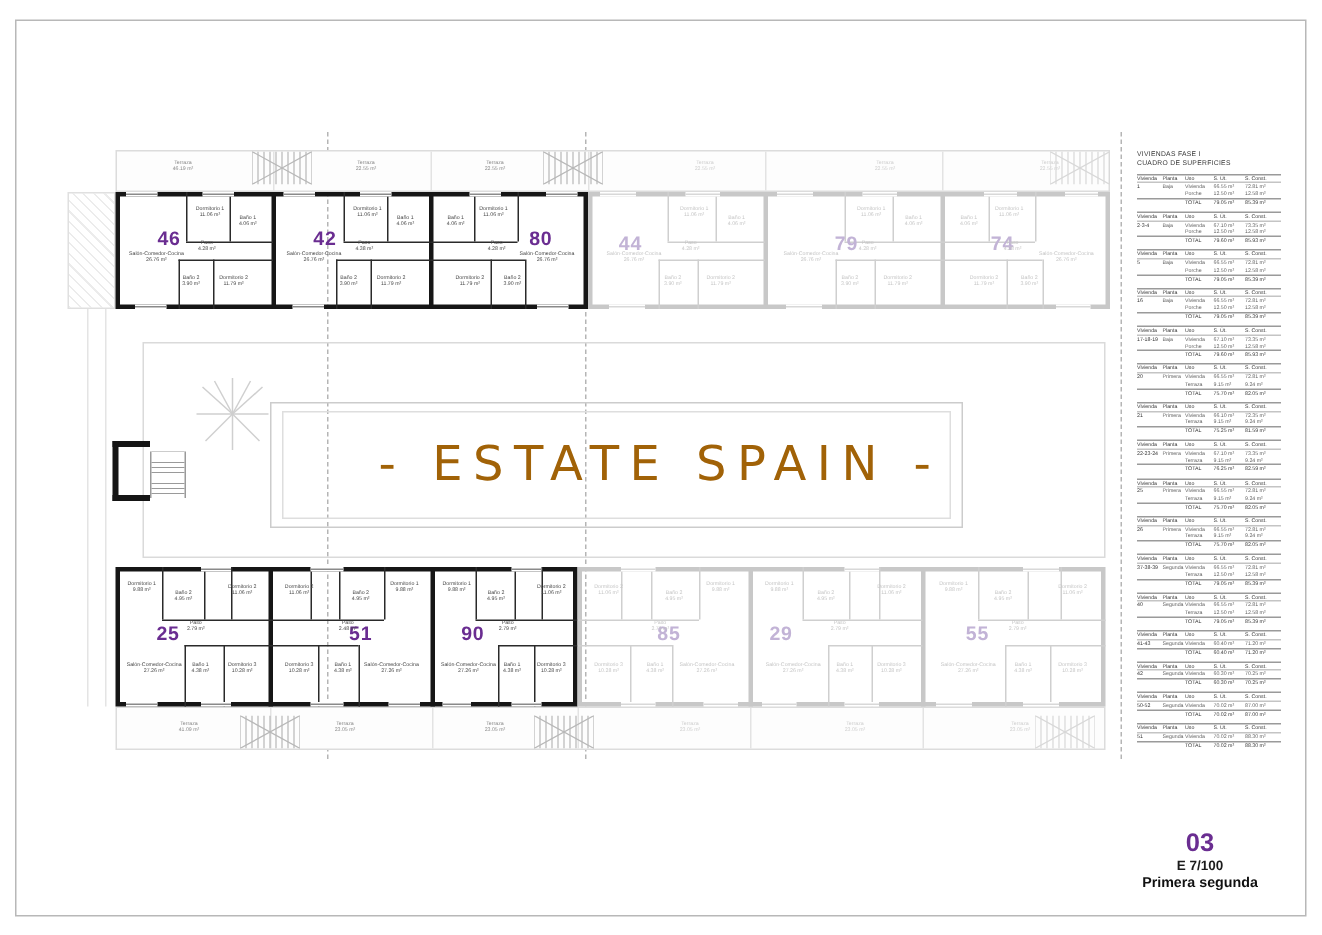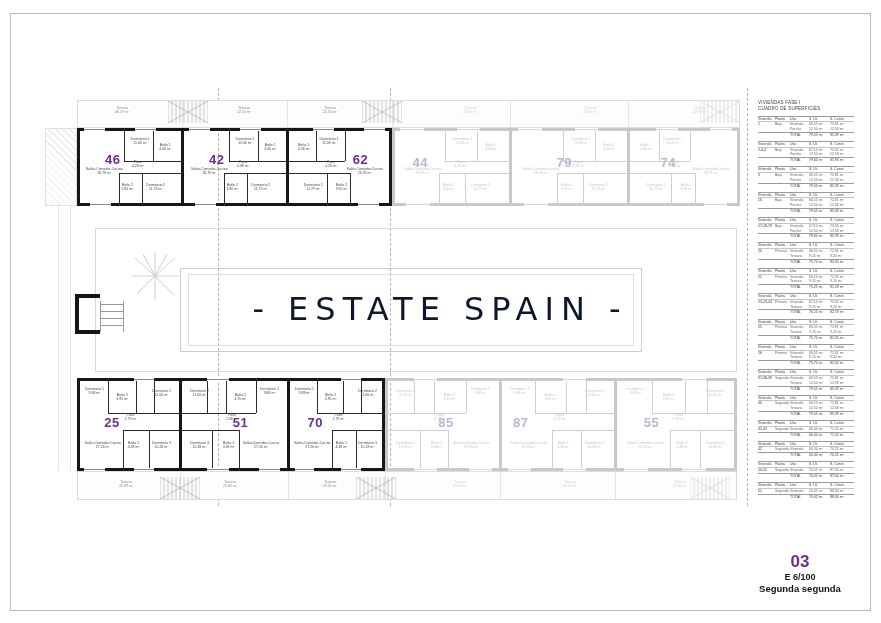--- a/index.html
+++ b/index.html
@@ -233,21 +233,21 @@
     <div class="ln" style="left: 326.9px; top: 173.24px; width: 1px; height: 32.76px; background: rgb(42, 42, 42);"></div>
     <div class="win" style="left: 363.65px; top: 128px; width: 21px;">
       <i style="background:#8a8a8a"></i>
     </div>
     <div class="win" style="left: 313.25px; top: 128px; width: 21px;">
       <i style="background:#8a8a8a"></i>
     </div>
     <div class="win" style="left: 358.4px; top: 203px; width: 21px;">
       <i style="background:#8a8a8a"></i>
     </div>
-    <div class="unit-num" style="left: 360.5px; top: 159.2px; color: rgb(106, 45, 145);">62</div>
+    <div class="unit-num" style="left: 360.5px; top: 159.2px; color: rgb(106, 45, 145);">80</div>
     <div class="room-label" style="left: 364.7px; top: 170.9px; color: rgb(74, 74, 74);">
       <div>Salón-Comedor-Cocina</div>
       <div>26.76 m²</div>
     </div>
     <div class="room-label" style="left: 329px; top: 141.26px; color: rgb(74, 74, 74);">
       <div>Dormitorio 1</div>
       <div>11.06 m²</div>
     </div>
     <div class="room-label" style="left: 303.8px; top: 146.72px; color: rgb(74, 74, 74);">
       <div>Baño 1</div>
@@ -484,21 +484,21 @@
     <div class="ln" style="left: 355.9px; top: 430.08px; width: 1px; height: 40.92px; background: rgb(42, 42, 42);"></div>
     <div class="win" style="left: 341.35px; top: 378px; width: 19.4px;">
       <i style="background:#8a8a8a"></i>
     </div>
     <div class="win" style="left: 294.79px; top: 468px; width: 19.4px;">
       <i style="background:#8a8a8a"></i>
     </div>
     <div class="win" style="left: 341.35px; top: 468px; width: 19.4px;">
       <i style="background:#8a8a8a"></i>
     </div>
-    <div class="unit-num" style="left: 315.16px; top: 421.71px; color: rgb(106, 45, 145);">70</div>
+    <div class="unit-num" style="left: 315.16px; top: 421.71px; color: rgb(106, 45, 145);">90</div>
     <div class="room-label" style="left: 304.49px; top: 391.02px; color: rgb(74, 74, 74);">
       <div>Dormitorio 1</div>
       <div>9.88 m²</div>
     </div>
     <div class="room-label" style="left: 330.68px; top: 396.6px; color: rgb(74, 74, 74);">
       <div>Baño 2</div>
       <div>4.95 m²</div>
     </div>
     <div class="room-label" style="left: 367.54px; top: 392.88px; color: rgb(74, 74, 74);">
       <div>Dormitorio 2</div>
@@ -574,21 +574,21 @@
     <div class="ln" style="left: 580.5px; top: 430.08px; width: 1px; height: 40.92px; background: rgb(207, 207, 207);"></div>
     <div class="win" style="left: 563.25px; top: 378px; width: 23px;">
       <i style="background:#d8d8d8"></i>
     </div>
     <div class="win" style="left: 508.05px; top: 468px; width: 23px;">
       <i style="background:#d8d8d8"></i>
     </div>
     <div class="win" style="left: 563.25px; top: 468px; width: 23px;">
       <i style="background:#d8d8d8"></i>
     </div>
-    <div class="unit-num" style="left: 520.7px; top: 421.71px; color: rgb(194, 179, 214);">87</div>
+    <div class="unit-num" style="left: 520.7px; top: 421.71px; color: rgb(194, 179, 214);">29</div>
     <div class="room-label" style="left: 519.55px; top: 391.02px; color: rgb(198, 198, 198);">
       <div>Dormitorio 1</div>
       <div>9.88 m²</div>
     </div>
     <div class="room-label" style="left: 550.6px; top: 396.6px; color: rgb(198, 198, 198);">
       <div>Baño 2</div>
       <div>4.95 m²</div>
     </div>
     <div class="room-label" style="left: 594.3px; top: 392.88px; color: rgb(198, 198, 198);">
       <div>Dormitorio 2</div>
@@ -810,21 +810,21 @@
           <line x1="28" y1="0" x2="28" y2="22"></line>
           <line x1="32" y1="0" x2="32" y2="22"></line>
           <line x1="36" y1="0" x2="36" y2="22"></line>
           <line x1="40" y1="0" x2="40" y2="22"></line>
           <line x1="0" y1="0" x2="40" y2="22"></line>
           <line x1="0" y1="22" x2="40" y2="0"></line>
         </g>
       </svg></div>
   </div>
 
-<div class="wm" style="color: #0f172a;">- ESTATE SPAIN -</div>
+<div class="wm" style="color: #a16207;">- ESTATE SPAIN -</div>
 
 <aside class="surfaces">
   <div class="stitle">
     <div>VIVIENDAS FASE I</div>
     <div>CUADRO DE SUPERFICIES</div>
   </div>
   <div class="tblocks">
       <div class="tblock">
         <div class="trow thead">
           <span>Vivienda</span>
@@ -1275,15 +1275,15 @@
           <span>TOTAL</span>
           <span>70.02 m²</span>
           <span>88.30 m²</span>
         </div>
       </div>
     </div>
 </aside>
 
 <div class="titleblock">
   <div class="tb-num" style="color: rgb(106, 45, 145);">03</div>
-  <div class="tb-scale">E 6/100</div>
-  <div class="tb-name">Segunda segunda</div>
+  <div class="tb-scale">E 7/100</div>
+  <div class="tb-name">Primera segunda</div>
 </div>
 
 </body></html>

